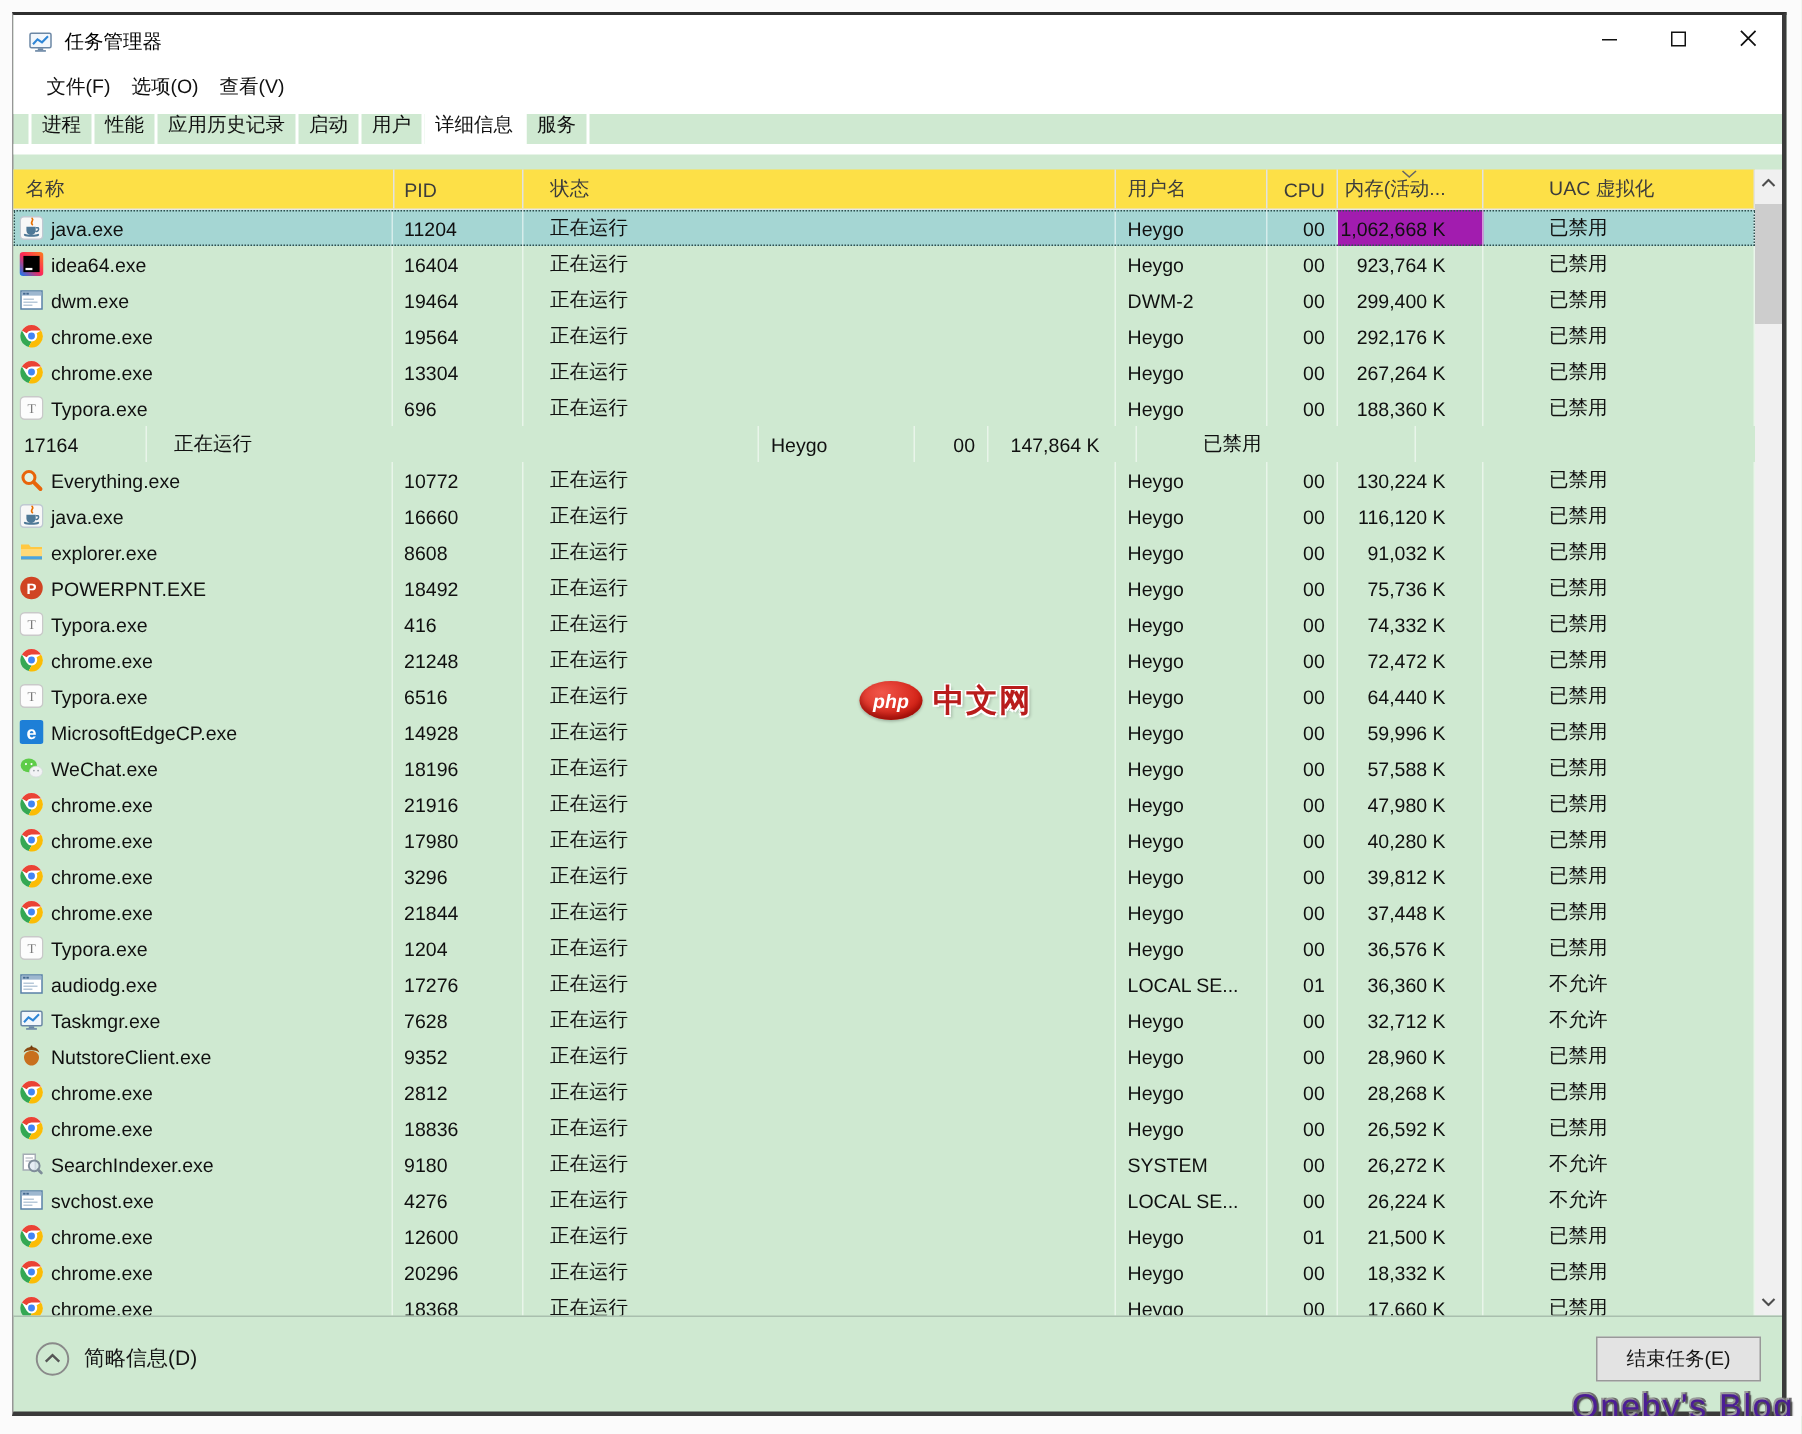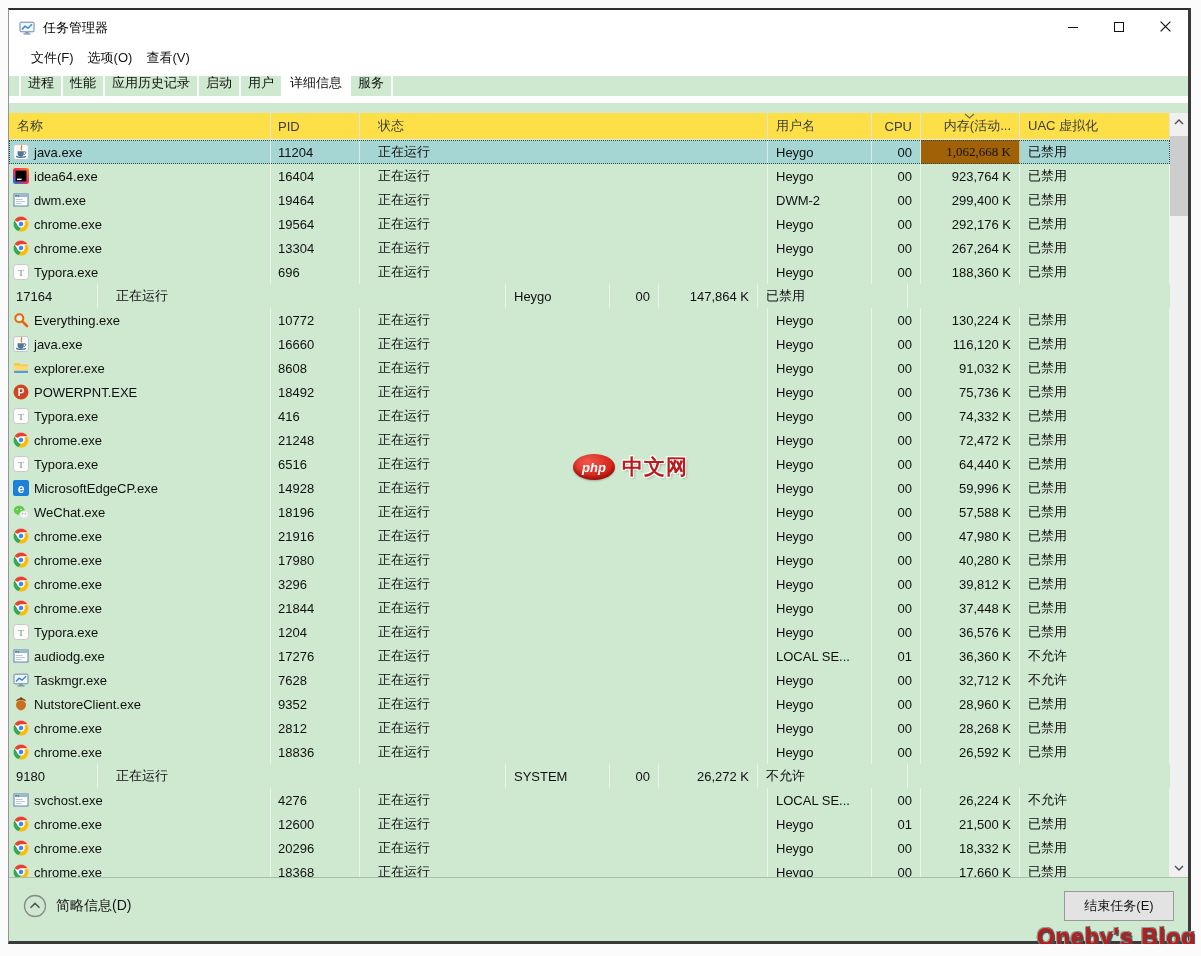--- a/index.html
+++ b/index.html
@@ -33,52 +33,52 @@
   
   .table-wrap { position:relative; margin-top:10px; height:764px; background:#cfe9d1; }
   .thead { display:flex; height:27px; background:#fde047; border-bottom:1px solid #e6e6e6; width:1161px; }
   .hcell { font-size:13px; color:#3c3c3c; display:flex; align-items:center;
     border-right:1px solid #e2e2e2; position:relative; white-space:nowrap; overflow:hidden; }
   .sort-caret { position:absolute; top:0px; left:50%; margin-left:-6px; line-height:0; }
 
   .tbody { height:737px; overflow:hidden; width:1161px; }
   .row { display:flex; height:24px; align-items:stretch; }
   .row.sel { background:#a5d6d3; outline:1px dotted #2f4f4f; outline-offset:-1px; }
-  .row.sel .c5 { background:#a16207;font-family:Liberation Serif, serif; }
+  .row.sel .c5 { background:#a21caf; }
   .cell { display:flex; align-items:center; border-right:1px solid rgba(255,255,255,0.55);
     font-size:13px; color:#101010; overflow:hidden; white-space:nowrap; }
   .c0 { width:262px; padding-left:4px; }
   .thead .c0 { padding-left:8px; }
   .c1 { width:89px;  padding-left:7px; }
   .c2 { width:408px; padding-left:18px; }
   .c3 { width:104px; padding-left:8px; }
   .c4 { width:49px;  justify-content:flex-end; padding-right:8px; }
-  .c5 { width:99px;  justify-content:flex-end; padding-right:8px; }
-  .c6 { width:150px; padding-left:8px; }
+  .c5 { width:99px;  justify-content:flex-end; padding-right:24px; }
+  .c6 { width:150px; padding-left:8px;margin-left:36px; }
   .picon { width:16px; height:16px; margin-right:5px; flex:0 0 16px; display:inline-flex; }
   .picon svg { width:16px; height:16px; }
 
   
   .scrollbar { position:absolute; top:0; right:0; width:18px; height:764px; background:#f0f0f0;
     display:flex; flex-direction:column; align-items:center; }
   .sb-btn { height:18px; width:18px; display:flex; align-items:center; justify-content:center; }
   .sb-thumb { width:18px; height:80px; background:#cdcdcd; margin-top:5px; }
   .sb-fill { flex:1; }
 
   
   .center-wm { position:absolute; left:564px; top:340px; display:flex; align-items:center; gap:7px; z-index:3; }
   .php-badge { width:42px; height:26px; border-radius:50%;
     background:radial-gradient(ellipse at 35% 30%, #f0564a, #d21e12 75%);
     color:#fff; font-style:italic; font-weight:bold; font-size:13px;
     display:flex; align-items:center; justify-content:center;
     box-shadow:inset 0 -3px 4px rgba(110,0,0,.55), 0 1px 2px rgba(0,0,0,.25); }
   .wm-text { font-size:21px; font-weight:bold; color:#b91c1c; letter-spacing:1px;
     text-shadow:-1px -1px 0 #fff,1px -1px 0 #fff,-1px 1px 0 #fff,1px 1px 0 #fff,2px 2px 2px rgba(0,0,0,.18); }
-  .corner-wm { position:absolute; right:-8px; bottom:-10px; font-size:23px; font-weight:bold;
-    color:#b91c1c; letter-spacing:1px; z-index:6;
+  .corner-wm { position:absolute; right:-8px; bottom:-10px; font-size:23px; font-weight:normal;
+    color:#4c1d95; letter-spacing:1px; z-index:6;
     text-shadow:1.5px 1.5px 1px #4a4a4a,-1px -1px 0 #9a9a9a,1px -1px 0 #6e6e6e,-1px 1px 0 #6e6e6e; }
 
   
   .footer { height:60px; display:flex; align-items:flex-start; padding:13px 14px 0 14px; position:relative;
     border-top:1px solid #a9bfae;gap:27px; }
   .footer-left { display:flex; align-items:center; gap:9px; font-size:14px; color:#141414; margin-top:3px; }
   .chev-circle { width:24px; height:24px; display:inline-flex; }
   .end-task { margin-left:auto; width:110px; height:30px; background:#e3e3e3;
     border:1px solid #999; font-size:13px; color:#141414; font-family:inherit; }
 </style>
@@ -655,20 +655,32 @@
             <span>chrome.exe</span>
           </div>
           <div class="cell c1">18836</div>
           <div class="cell c2">正在运行</div>
           <div class="cell c3">Heygo</div>
           <div class="cell c4">00</div>
           <div class="cell c5">26,592 K</div>
           <div class="cell c6">已禁用</div>
         </div>
         <div class="row">
+          <div class="cell c0">
+            <span class="picon">
+              <svg viewBox="0 0 16 16">
+                <rect x="2.5" y="1.5" width="8" height="10.5" fill="#fff" stroke="#a5adb5"></rect>
+                <line x1="4" y1="4" x2="9" y2="4" stroke="#c3c9cf"></line>
+                <line x1="4" y1="6" x2="9" y2="6" stroke="#c3c9cf"></line>
+                <circle cx="9.8" cy="9.2" r="3.6" fill="#dde7f0" fill-opacity=".75" stroke="#7e8c99" stroke-width="1.3"></circle>
+                <line x1="12.4" y1="11.8" x2="14.6" y2="14" stroke="#7e8c99" stroke-width="1.8" stroke-linecap="round"></line>
+              </svg>
+            </span>
+            <span>SearchIndexer.exe</span>
+          </div>
           <div class="cell c1">9180</div>
           <div class="cell c2">正在运行</div>
           <div class="cell c3">SYSTEM</div>
           <div class="cell c4">00</div>
           <div class="cell c5">26,272 K</div>
           <div class="cell c6">不允许</div>
         </div>
         <div class="row">
           <div class="cell c0">
             <span class="picon">

